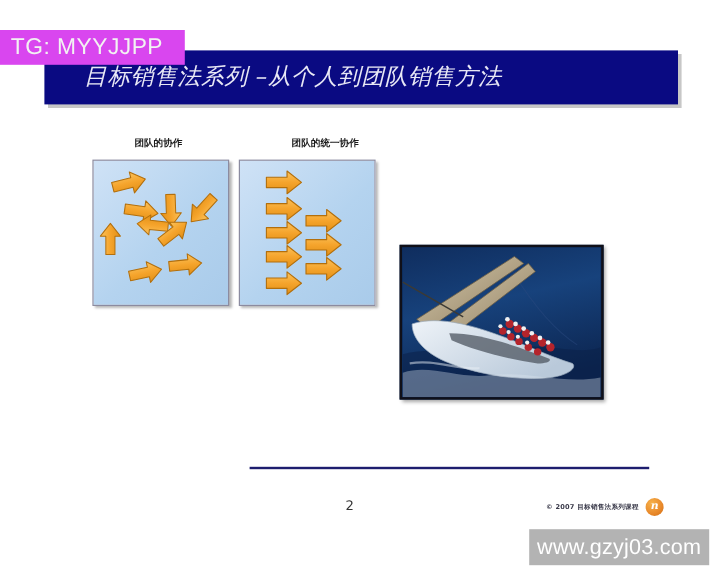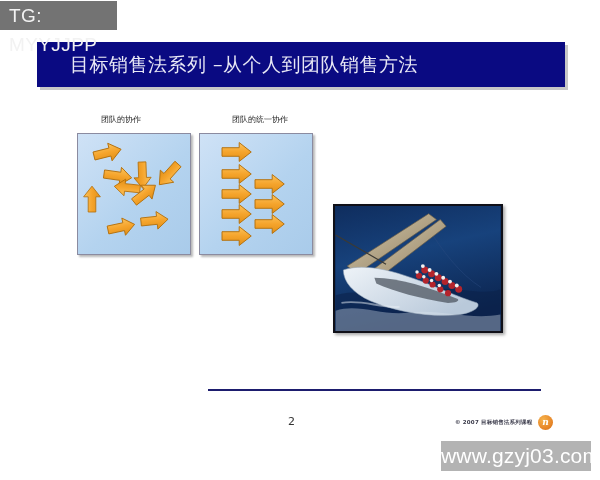--- a/index.html
+++ b/index.html
@@ -4,42 +4,43 @@
 <style>
   html,body{margin:0;padding:0;}
   body{
     width:600px;height:480px;background:#ffffff;overflow:hidden;position:relative;
     font-family:"Liberation Sans","DejaVu Sans",sans-serif;
   }
   .slide{position:absolute;left:0;top:0;width:600px;height:480px;background:#fff;}
 
   
   .tg-tag{
-    position:absolute;left:0px;top:1px;width:117px;height:29px;
-    background:#737373;color:#f2f2f2;font-size:19px;line-height:29px;
+    position:absolute;left:0px;top:25px;width:154px;height:29px;
+    background:#d946ef;color:#f2f2f2;font-size:19px;line-height:29px;
     padding-left:9px;box-sizing:border-box;letter-spacing:.4px;
   }
 
   
   .title-bar{
     position:absolute;left:37px;top:42px;width:528px;height:45px;
     background:#0a0a82;
     box-shadow:3px 3px 0 rgba(0,0,0,.22);
   }
   .title-text{
     position:absolute;left:33px;top:9px;
     color:#e8e8f5;font-size:19px;line-height:27px;white-space:nowrap;
     font-family:"DejaVu Serif","Liberation Serif",serif;
     letter-spacing:.5px;
+    font-style:italic;
   }
 
   
   .cap{
-    position:absolute;font-size:8px;color:#1b1b1b;font-weight:normal;
-    white-space:nowrap;font-family:"DejaVu Sans","Liberation Sans",sans-serif;
+    position:absolute;font-size:8px;color:#1b1b1b;font-weight:bold;
+    white-space:nowrap;font-family:"DejaVu Sans","Liberation Sans",sans-serif;margin-left:11px;
   }
   .cap-left{left:101px;top:114px;}
   .cap-right{left:232px;top:114px;}
 
   
   .arrow-box{
     position:absolute;top:133px;width:112px;height:120px;
     border:1px solid #8b8ba0;
     background:linear-gradient(135deg,#cfe2f6 0%,#b4d3ef 55%,#a9cbea 100%);
     box-shadow:2px 2px 2px rgba(0,0,0,.28);
@@ -75,21 +76,21 @@
     position:absolute;left:538px;top:415px;width:15px;height:15px;border-radius:50%;
     background:radial-gradient(circle at 35% 30%,#f6b24a 0%,#e8882a 60%,#cf6c12 100%);
     color:#fff;font-size:9px;font-style:italic;font-weight:bold;
     text-align:center;line-height:15px;
     font-family:"DejaVu Serif","Liberation Serif",serif;
   }
 
   
   .watermark{
     position:absolute;left:441px;top:441px;width:150px;height:30px;
-    background:#b3b3b3;color:#ffffff;font-size:21px;line-height:30px;
+    background:#b3b3b3;color:#ffffff;font-size:18px;line-height:30px;
     text-align:center;letter-spacing:.2px;
   }
 </style>
 </head>
 <body>
 
 <div class="slide">
 
   <div class="title-bar">
     <div class="title-text">目标销售法系列 –从个人到团队销售方法</div>

